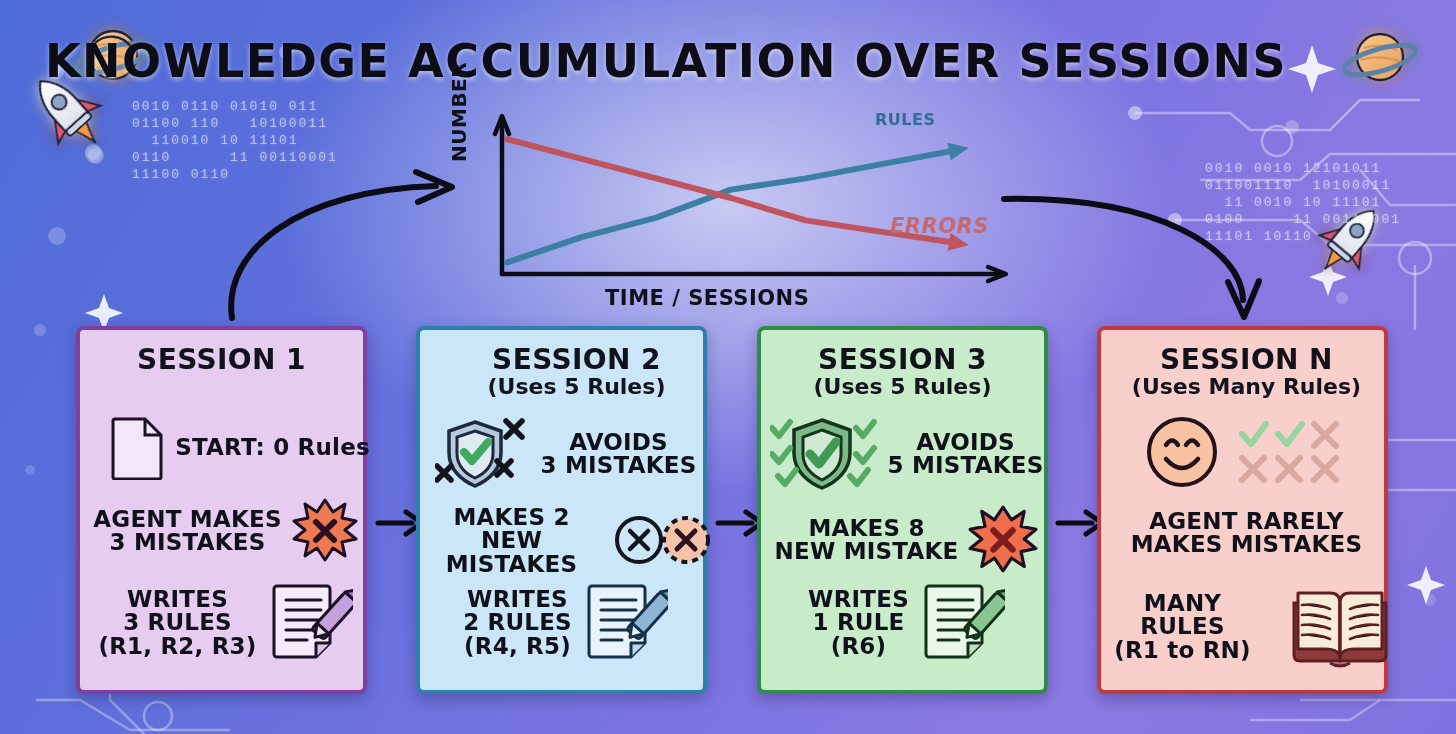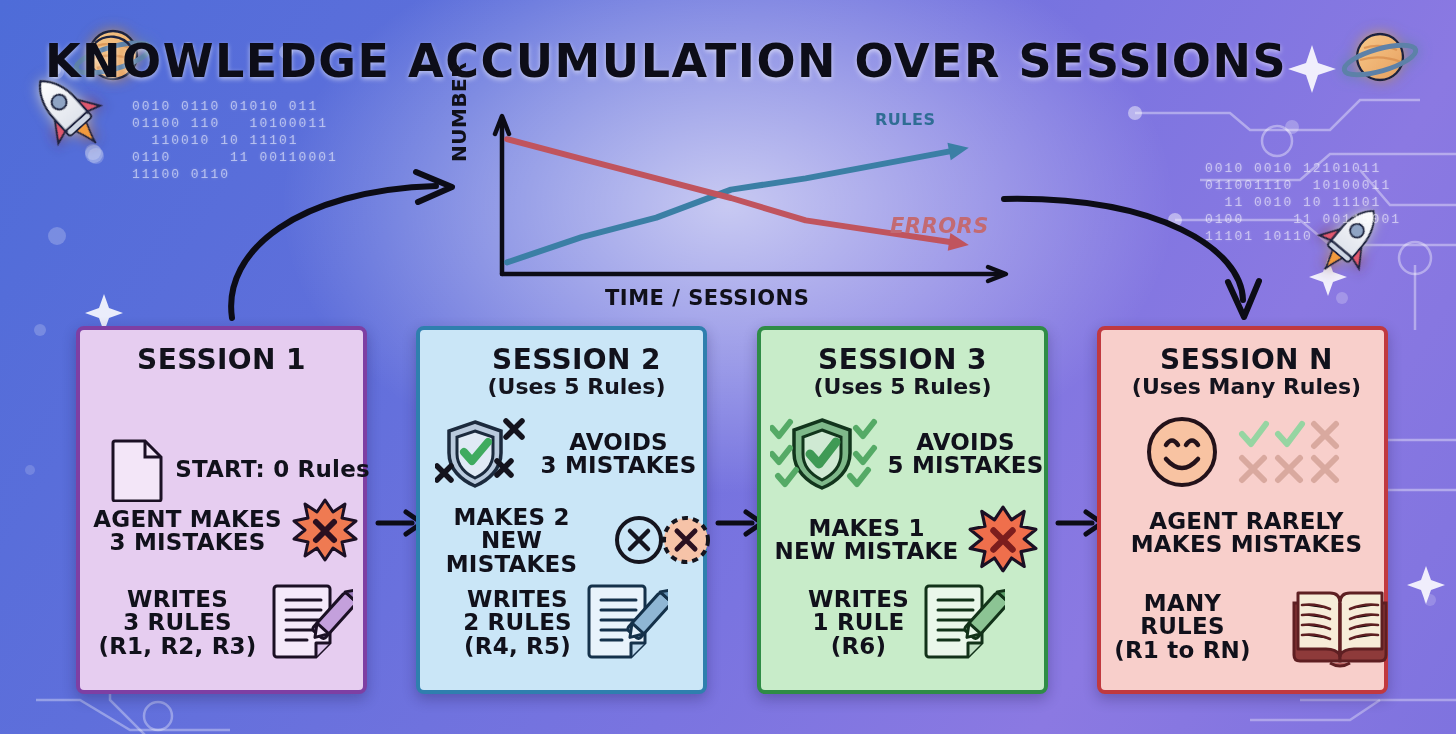--- a/index.html
+++ b/index.html
@@ -247,21 +247,21 @@
   <svg class="card-arrow" style="left:1054px;" viewBox="0 0 56 34">
     <g stroke="#0c0c16" stroke-width="5" stroke-linecap="round" fill="none">
       <line x1="4" y1="17" x2="38" y2="17"></line>
         <path d="M32 6 L48 17 L32 28" stroke-linejoin="round"></path>
     </g>
   </svg>
 
   <div class="card card-1">
     <div class="card-title">SESSION 1</div>
 
-    <div class="row" style="top:108px;padding-left:30px;">
+    <div class="row" style="top:86px;padding-left:30px;">
       <svg class="icon-box" width="54" height="64" viewBox="0 0 54 64">
         <path d="M4 3 h30 l16 16 v42 a2 2 0 0 1 -2 2 h-44 a2 2 0 0 1 -2 -2 v-56 a2 2 0 0 1 2 -2 z" fill="#f3e6f8" stroke="#1b1024" stroke-width="3"></path>
         <path d="M34 3 v16 h16" fill="none" stroke="#1b1024" stroke-width="3"></path>
       </svg>
       <div class="row-txt">START: 0 Rules</div>
     </div>
 
     <div class="row" style="top:168px;">
       <div class="row-txt" style="white-space:pre-line;">AGENT MAKES
 3 MISTAKES</div>
@@ -363,21 +363,21 @@
           <path d="M86 14 L93 22 L104 8"></path>
           <path d="M86 40 L93 48 L104 34"></path>
           <path d="M80 62 L87 70 L98 56"></path>
         </g>
       </svg>
       <div class="row-txt" style="white-space:pre-line;">AVOIDS
 5 MISTAKES</div>
     </div>
 
     <div class="row" style="top:175px;">
-      <div class="row-txt" style="white-space:pre-line;">MAKES 1
+      <div class="row-txt" style="white-space:pre-line;">MAKES 8
 NEW MISTAKE</div>
       <svg class="icon-box" width="70" height="70" viewBox="0 0 66 66">
         <path d="M33 2 l8 12 12 -8 -3 14 14 3 -11 9 11 9 -14 3 3 14 -12 -8 -8 12 -8 -12 -12 8 3 -14 -14 -3 11 -9 -11 -9 14 -3 -3 -14 12 8 z" fill="#ef6f4c" stroke="#1b1024" stroke-width="3" stroke-linejoin="round"></path>
         <path d="M24 24 L42 42 M42 24 L24 42" stroke="#7c1d1d" stroke-width="6" stroke-linecap="round"></path>
       </svg>
     </div>
 
     <div class="row" style="top:250px;">
       <div class="row-txt" style="white-space:pre-line;">WRITES
 1 RULE

